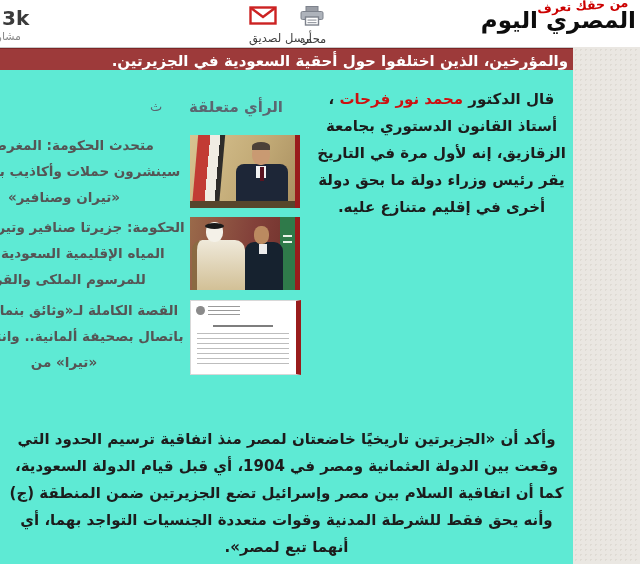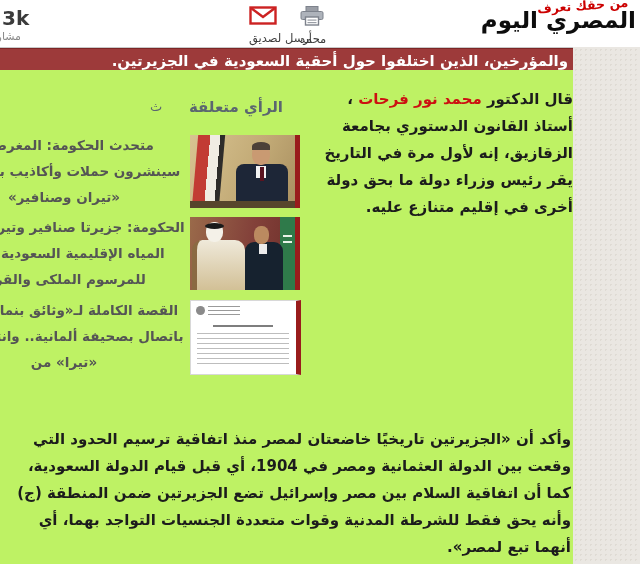--- a/index.html
+++ b/index.html
@@ -1,17 +1,17 @@
 <!DOCTYPE html>
 <html lang="ar"><head>
 <meta charset="utf-8">
 <style>
   html,body{margin:0;padding:0;}
   .stage{
-    position:relative;width:640px;height:564px;overflow:hidden;background:#bef264;
+    position:relative;width:640px;height:564px;overflow:hidden;background:#5eead4;
     font-family:"DejaVu Sans",sans-serif;direction:ltr;
   }
   
   .header{position:absolute;left:0;top:0;width:640px;height:47px;background:#fff;border-bottom:1px solid #c9c9c9;}
   .share-widget{position:absolute;left:2px;top:7px;cursor:pointer;}
   .share-count{font-size:20px;font-weight:bold;color:#3b3b3b;line-height:22px;}
   .share-label{position:absolute;left:-27px;top:23px;width:46px;font-size:11px;color:#8a8a8a;text-align:right;direction:rtl;white-space:nowrap;}
   .tool{position:absolute;top:6px;width:64px;text-align:left;cursor:pointer;}
   .tool-send{left:249px;}
   .tool-print{left:300px;}
@@ -65,21 +65,21 @@
   .t3 .doclogo{position:absolute;left:5px;top:5px;width:9px;height:9px;border-radius:50%;background:#8a8a8a;}
   .t3 .doclogolines{position:absolute;left:17px;top:5px;width:32px;height:9px;
     background:repeating-linear-gradient(to bottom,#9a9a9a 0 1px,transparent 1px 4px);}
   .t3 .doctitle{position:absolute;left:22px;top:24px;width:60px;height:2px;background:#7e7e7e;}
   .t3 .doclines{position:absolute;left:6px;top:32px;width:92px;height:34px;
     background:repeating-linear-gradient(to bottom,#bdbdbd 0 1px,transparent 1px 5px);}
   
   .article-col{position:absolute;left:310px;top:86px;width:263px;}
   .article-wide{position:absolute;left:0;top:426px;width:573px;padding:0 2px;box-sizing:border-box;}
   .para{
-    direction:rtl;text-align:right;font-size:15px;font-weight:bold;color:#1c1c1c;
+    direction:rtl;text-align:center;font-size:15px;font-weight:bold;color:#1c1c1c;
     line-height:27px;margin:0 0 30px 0;
   }
   .person-link{color:#cc1111;cursor:pointer;}
   .icon-svg{display:inline-block;}
 </style>
 </head>
 <body>
 
 <div class="stage">
 

